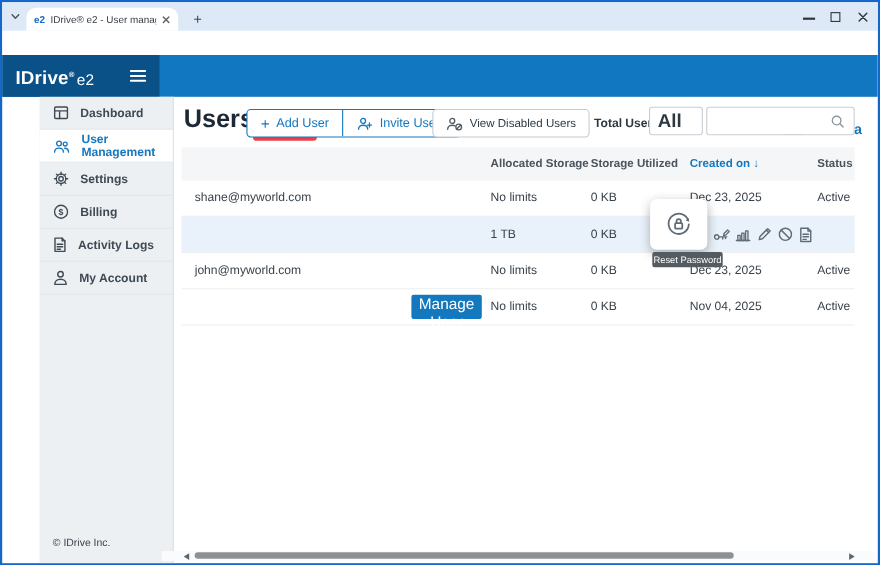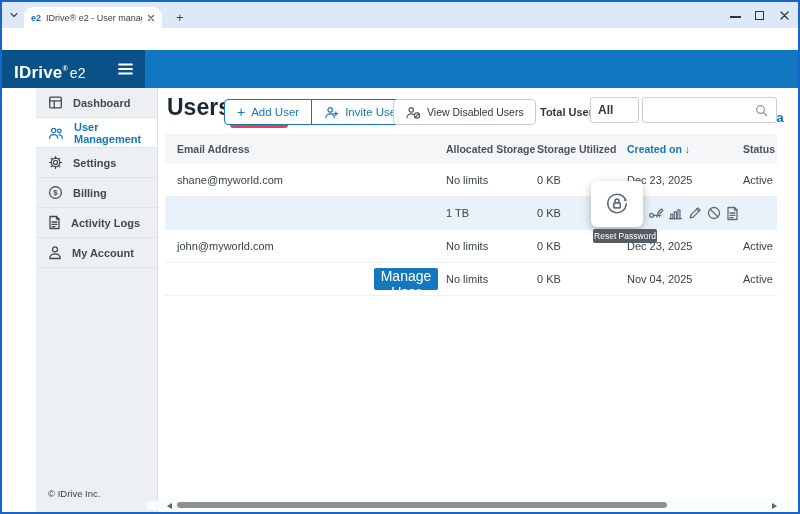--- a/index.html
+++ b/index.html
@@ -44,21 +44,21 @@
   .sbitem.active { background:#fff; color:#1478bf; }
   .copyright { position:absolute; left:12px; bottom:13px; font-size:9.5px; color:#39424a; }
 
   
   .pagetitle { position:absolute; left:165px; top:92px; font-size:23px; font-weight:bold; color:#1c2833; }
   .btngroup { position:absolute; left:222px; top:97px; height:26px; display:flex; border:1px solid #1478bf; border-radius:4px; overflow:hidden; background:#fff; }
   .btngroup .seg { display:flex; align-items:center; gap:6px; padding:0 12px; color:#1478bf; font-size:11.5px; cursor:pointer; }
   .btngroup .seg + .seg { border-left:1px solid #1478bf; }
   .ghostbtn { position:absolute; left:391px; top:97px; height:26px; display:flex; align-items:center; gap:6px; padding:0 11px; border:1px solid #c6cbd1; border-radius:4px; background:#fff; font-size:10.5px; color:#2e3840; font-family:inherit; }
   .totals { position:absolute; left:538px; top:97px; height:26px; line-height:26px; font-size:11px; font-weight:bold; color:#2e3840; }
-  .filter { position:absolute; left:588px; top:95px; width:49px; height:26px; border:1px solid #c9ced4; border-radius:3px; background:#fff; display:flex; align-items:center; justify-content:space-between; padding:0 7px; font-size:12px; font-weight:bold; color:#2e3840; cursor:pointer;gap:32px; }
+  .filter { position:absolute; left:588px; top:95px; width:49px; height:26px; border:1px solid #c9ced4; border-radius:3px; background:#fff; display:flex; align-items:center; justify-content:space-between; padding:0 7px; font-size:17px; font-weight:bold; color:#2e3840; cursor:pointer;gap:32px; }
   .caret-d { width:0; height:0; border-left:3.5px solid transparent; border-right:3.5px solid transparent; border-top:4.5px solid #3b434b; }
   .searchbox { position:absolute; left:640px; top:95px; width:135px; height:26px; border:1px solid #c9ced4; border-radius:3px; background:#fff; }
   .searchbox input { position:absolute; left:9px; top:1px; width:98px; height:22px; border:none; outline:none; font-size:11px; font-family:inherit; color:#2e3840; }
   .searchbox input::placeholder { color:#99a2ab; }
   .searchbox .mag { position:absolute; right:8px; top:6px; color:#8b959d; }
 
   
   .thead { position:absolute; left:163px; top:132px; width:612px; height:30px; background:#f5f6f8; }
   .hcell { position:absolute; line-height:30px; font-size:10.5px; font-weight:bold; color:#4a545d; white-space:nowrap; }
   .row { position:absolute; left:163px; width:612px; height:33px; border-bottom:1px solid #edeff1; }
@@ -288,21 +288,20 @@
   <div class="searchbox">
     <span class="mag">
       <svg class="ic" width="13" height="13" viewBox="0 0 14 14">
           <circle cx="6" cy="6" r="4.2"></circle>
           <path d="M9.2 9.2l3.2 3.2"></path>
         </svg>
     </span>
   </div>
 
   <div class="thead">
-    <span class="hcell col1">Email Address</span>
     <span class="hcell col2">Allocated Storage</span>
     <span class="hcell col3">Storage Utilized</span>
     <span class="hcell col4" style="color:#1478bf">
       <span>Created on</span>
       <span>↓</span>
     </span>
     <span class="hcell col5">Status</span>
   </div>
 
   <div class="row" style="top:162px">

